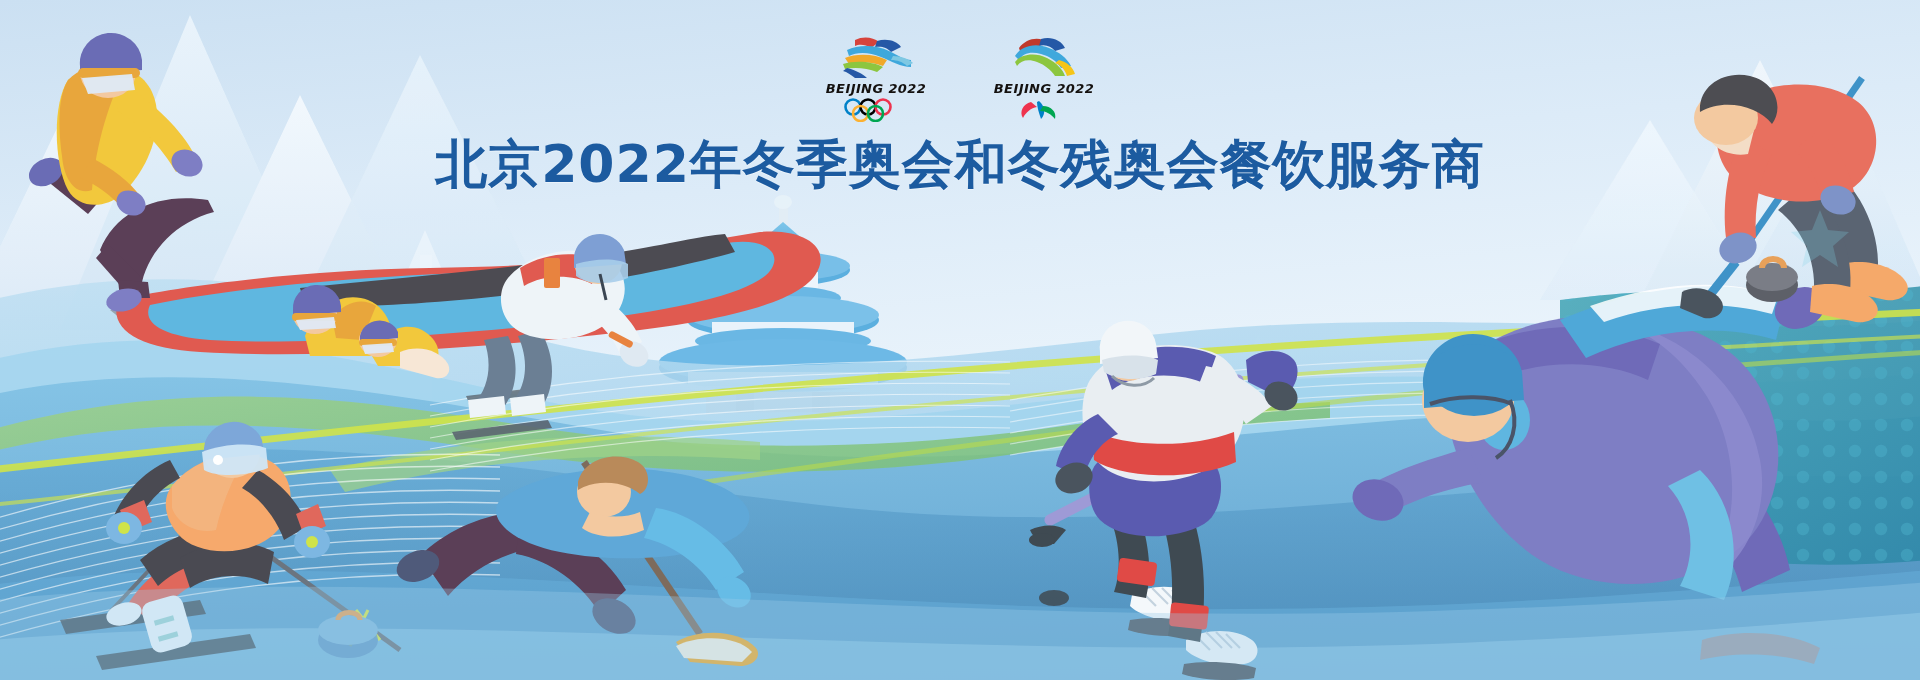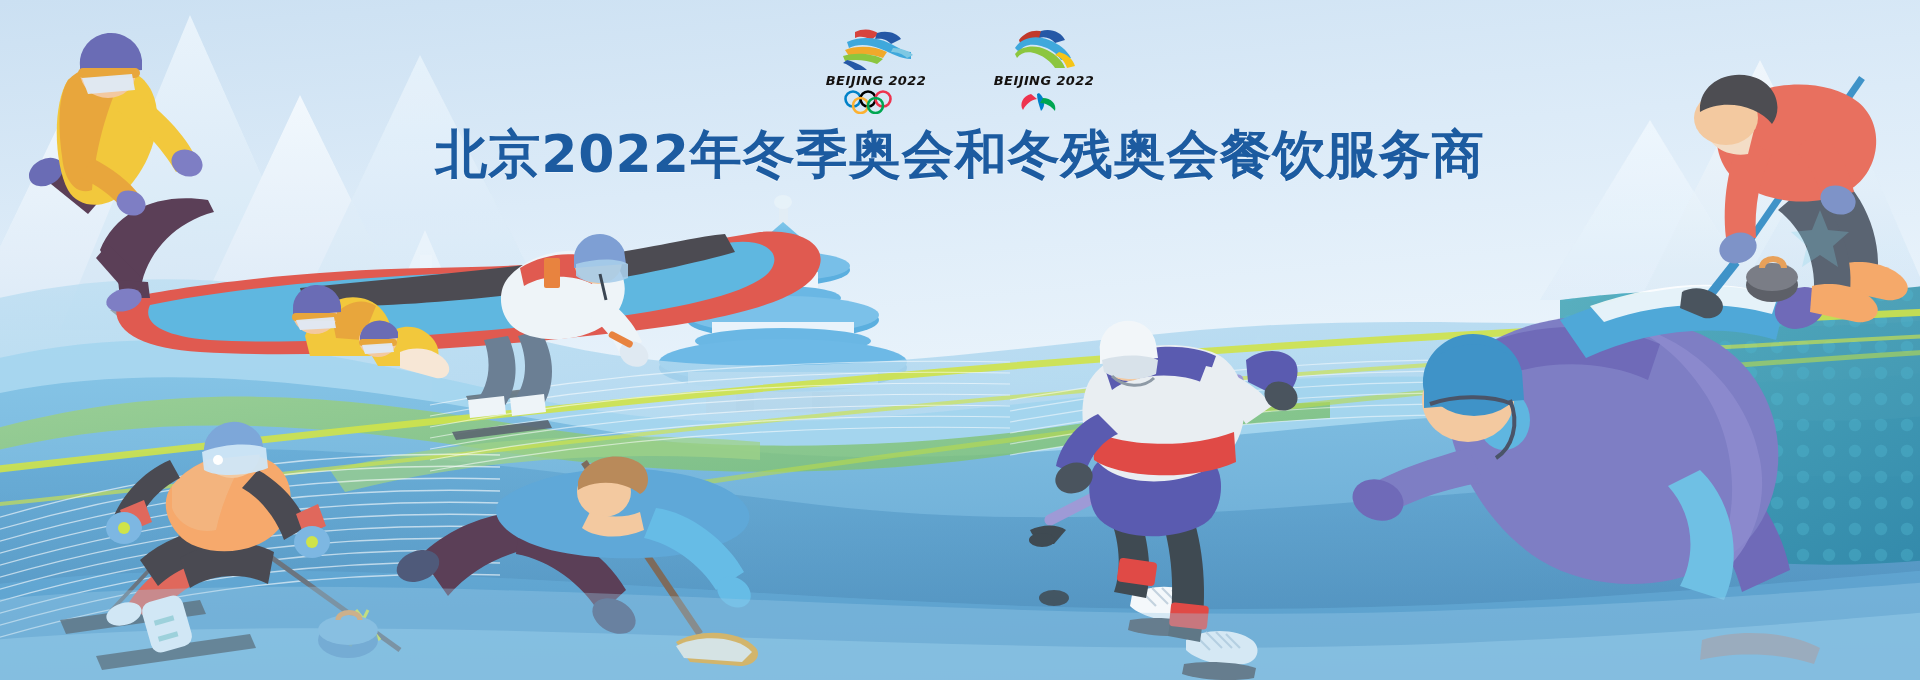--- a/index.html
+++ b/index.html
@@ -8,37 +8,37 @@
   #banner{
     position:relative;
     width:1920px;height:680px;
     overflow:hidden;
     background:linear-gradient(170deg,#cfe2f3 0%,#d6e7f6 22%,#dfeefb 45%,#e8f3fb 62%,#dceaf7 80%,#cfe3f4 100%);
   }
   #banner svg.layer{position:absolute;top:0;left:0;width:1920px;height:680px;display:block;}
 
   
   #title-wrap{
-    position:absolute;left:0;top:120px;width:1920px;
+    position:absolute;left:0;top:130px;width:1920px;
     text-align:center;z-index:60;pointer-events:none;
   }
   #main-title{
     display:inline-block;
     font-family:"DejaVu Sans","Liberation Sans",sans-serif;
     font-weight:bold;
     font-size:52px;
     letter-spacing:1px;
     color:#1c5ba0;
     text-shadow:0 1px 0 rgba(255,255,255,.45);
     white-space:nowrap;
   }
 
   
   #emblems{
-    position:absolute;left:690px;top:26px;width:540px;height:92px;
+    position:absolute;left:690px;top:34px;width:540px;height:92px;
     display:flex;justify-content:center;align-items:flex-start;gap:48px;z-index:60;
   }
   .emblem{width:120px;display:flex;flex-direction:column;align-items:center;}
   .emblem .mark{height:46px;}
   .emblem .wordmark{
     font-family:"DejaVu Sans","Liberation Sans",sans-serif;
     font-style:italic;font-weight:bold;font-size:13px;
     color:#14110f;letter-spacing:.4px;margin-top:2px;line-height:1;
     white-space:nowrap;
   }

